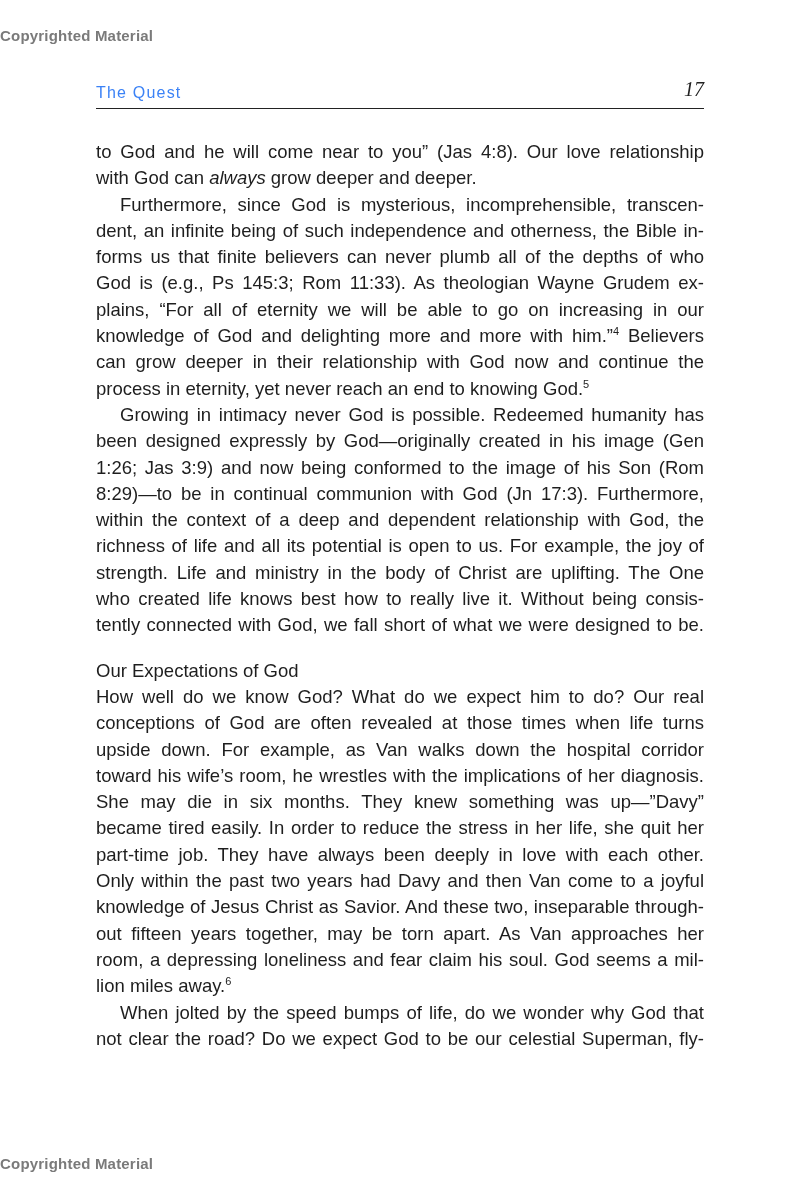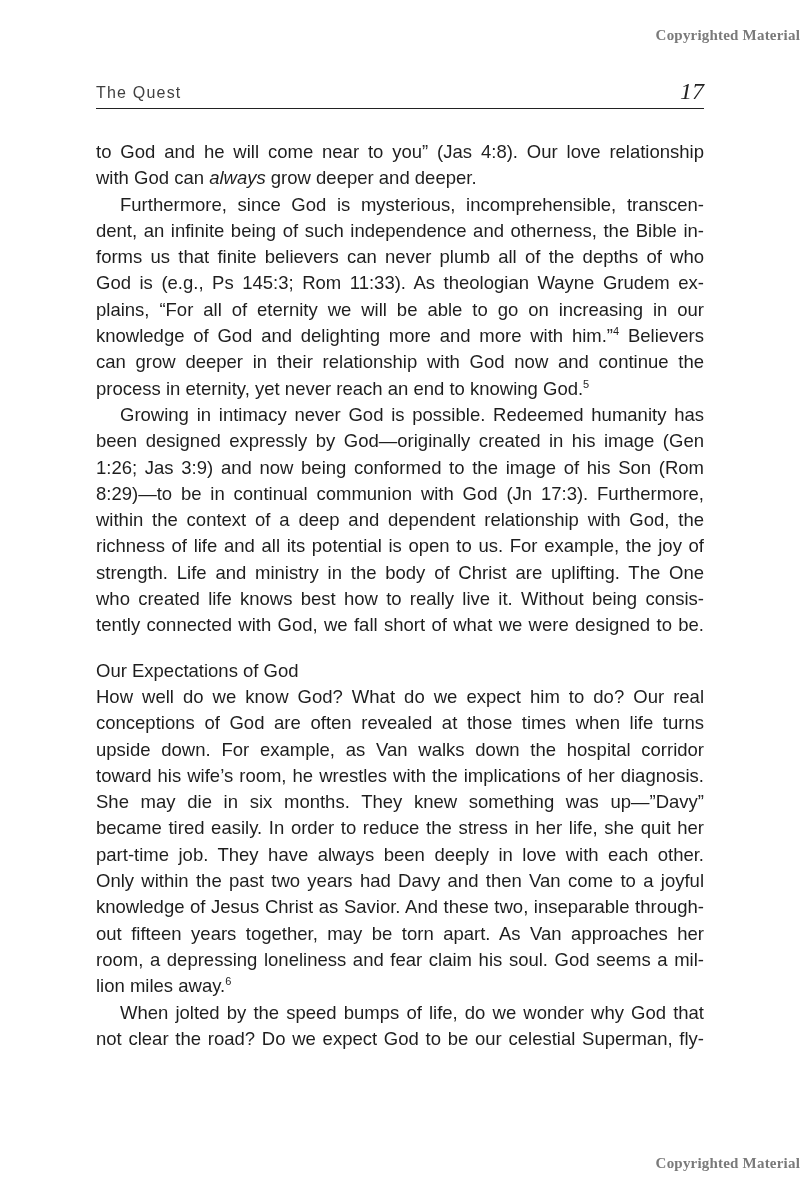--- a/index.html
+++ b/index.html
@@ -1,22 +1,22 @@
 <!DOCTYPE html>
 <html><head>
 <meta charset="utf-8">
 <style>
   html, body { margin: 0; padding: 0; background: #ffffff; }
   body { width: 800px; height: 1198px; position: relative; overflow: hidden; font-family: "Liberation Sans", sans-serif; color: #1a1a1a; }
-  .watermark { position: absolute; left: 0; width: 800px; text-align: right; font-family: Liberation Serif, serif; font-weight: bold; font-size: 15px; color: #7a7a7a; letter-spacing: 0.2px; }
+  .watermark { position: absolute; left: 0; width: 800px; text-align: left; font-family: Liberation Sans, sans-serif; font-weight: bold; font-size: 15px; color: #7a7a7a; letter-spacing: 0.2px; }
   .wm-top { top: 27px; }
   .wm-bottom { top: 1155px; }
   .running-head { position: absolute; left: 96px; top: 78px; width: 608px; height: 30px; border-bottom: 1.3px solid #222; }
-  .rh-title { position: absolute; left: 0; top: 6px; font-family: "Liberation Sans", sans-serif; font-size: 16px; letter-spacing: 1.2px; color: #404040; }
-  .rh-page { position: absolute; right: 0; top: 0; font-family: "Liberation Serif", serif; font-style: italic; font-size: 24px; color: #222; }
+  .rh-title { position: absolute; left: 0; top: 6px; font-family: "Liberation Sans", sans-serif; font-size: 16px; letter-spacing: 1.2px; color: #3b82f6; }
+  .rh-page { position: absolute; right: 0; top: 0; font-family: "Liberation Serif", serif; font-style: italic; font-size: 20px; color: #222; }
   .text { position: absolute; left: 96px; top: 139px; width: 608px; font-family: "Liberation Sans", sans-serif; font-size: 18.5px; line-height: 26.3px; color: #1e1e1e; }
   .line { display: block; text-align: justify; text-align-last: justify; white-space: nowrap; height: 26.3px; }
   .line.last { text-align-last: left; }
   .line.indent { padding-left: 24px; }
   .heading { display: block; font-weight: normal; height: 26.3px; margin-top: 19px; }
   sup { font-size: 11px; line-height: 0; vertical-align: 7px; }
   em { }
 </style>
 </head>
 <body>

